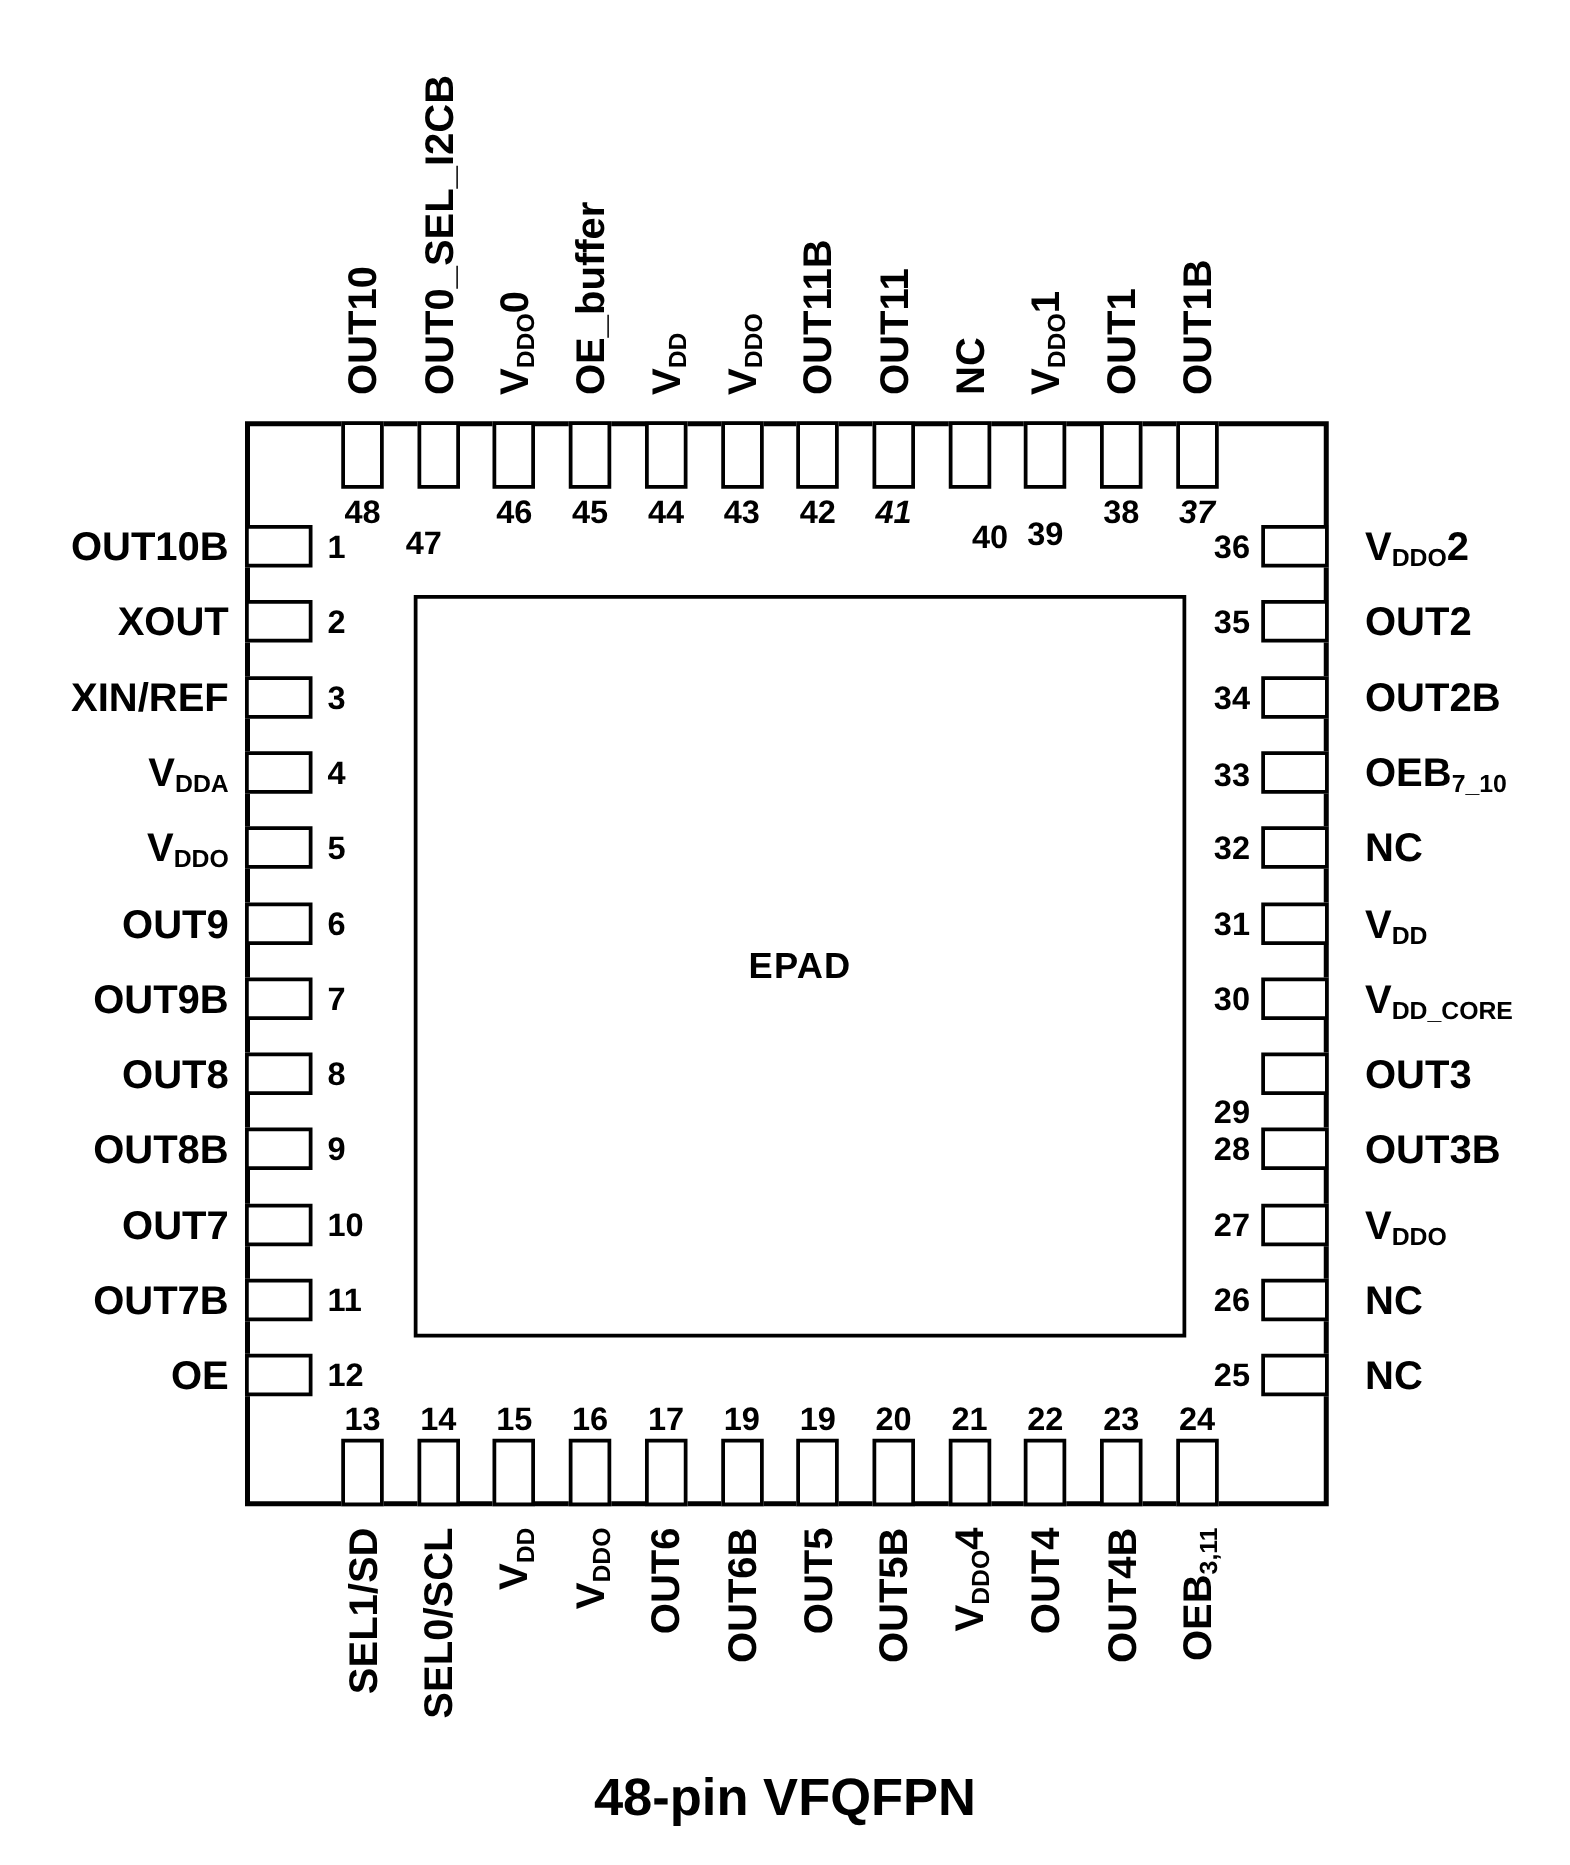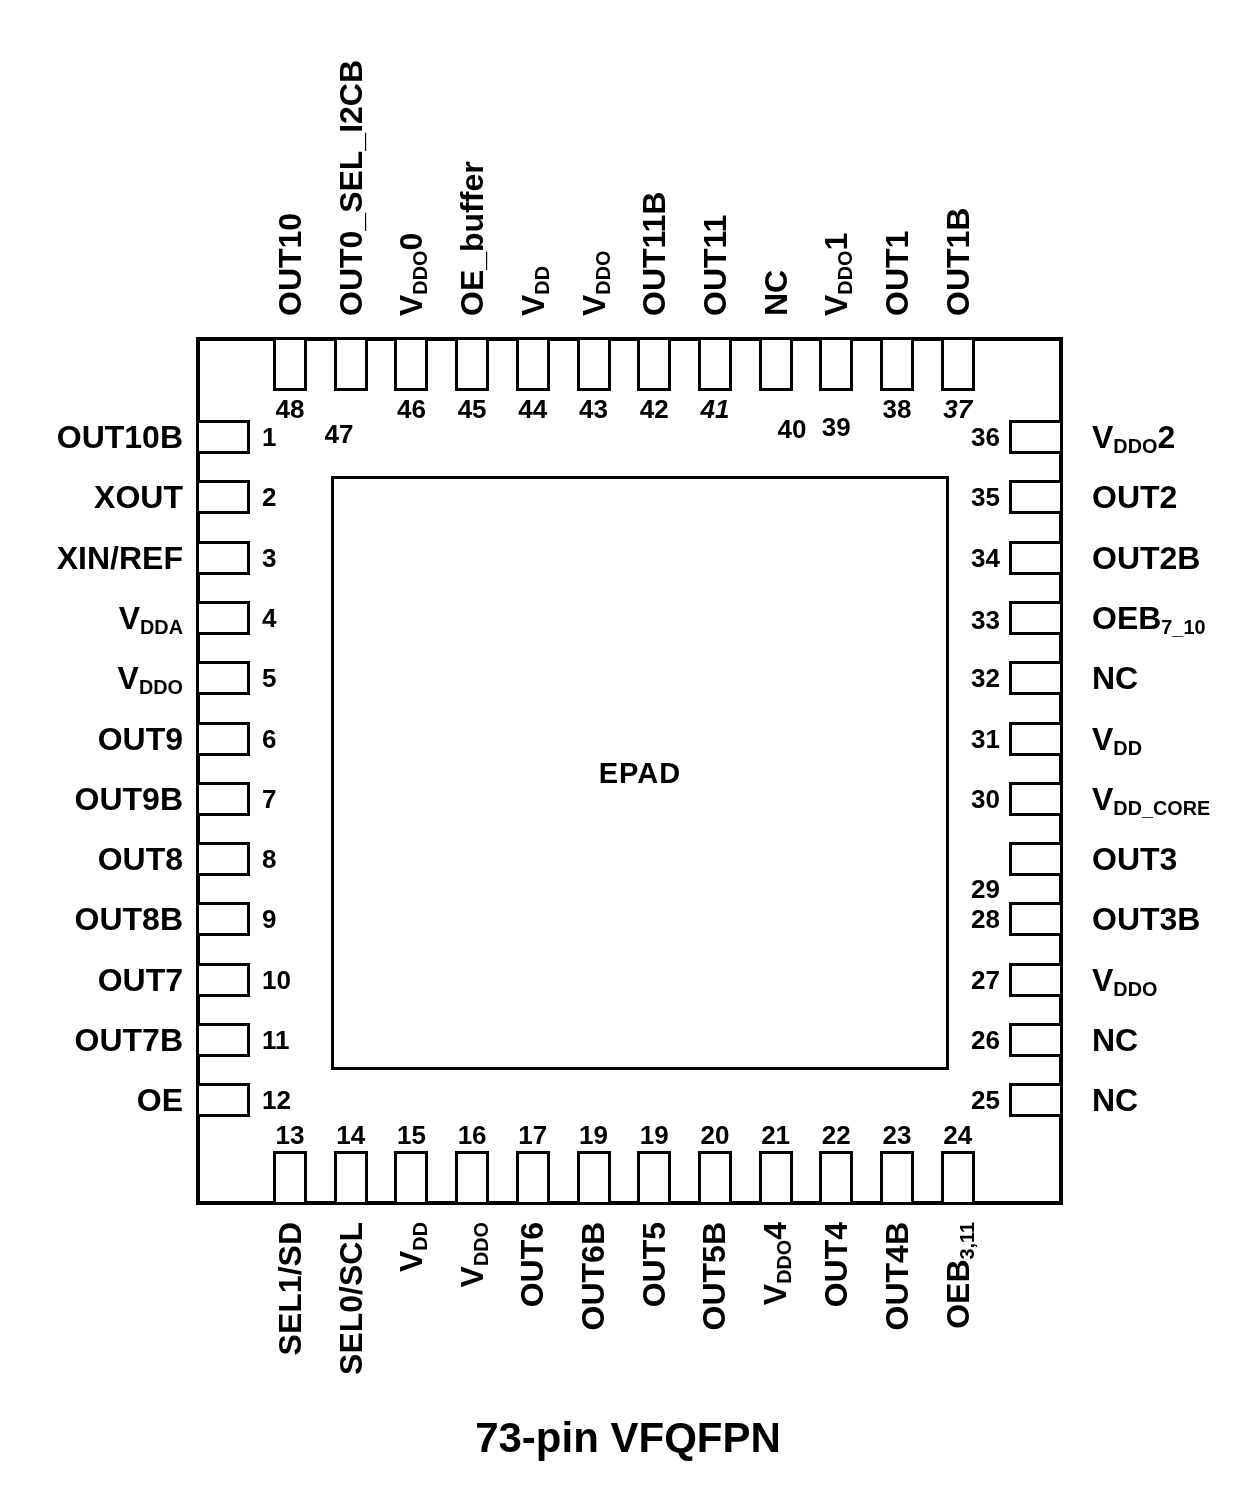--- a/index.html
+++ b/index.html
@@ -207,14 +207,14 @@
       <div class="pad" style="left: 1009px; top: 962.7px; width: 54px; height: 34px;"></div>
       <div class="num" style="right: 256px; top: 964.7px;">27</div>
       <div class="lbl h" style="left: 1092px; top: 961.7px;">V<sub>DDO</sub></div>
       <div class="pad" style="left: 1009px; top: 1023px; width: 54px; height: 34px;"></div>
       <div class="num" style="right: 256px; top: 1025px;">26</div>
       <div class="lbl h" style="left: 1092px; top: 1022px;">NC</div>
       <div class="pad" style="left: 1009px; top: 1083.3px; width: 54px; height: 34px;"></div>
       <div class="num" style="right: 256px; top: 1085.3px;">25</div>
       <div class="lbl h" style="left: 1092px; top: 1082.3px;">NC</div>
     </div>
-  <div class="caption">73-pin VFQFPN</div>
+  <div class="caption">48-pin VFQFPN</div>
 </div>
 
 </body></html>

